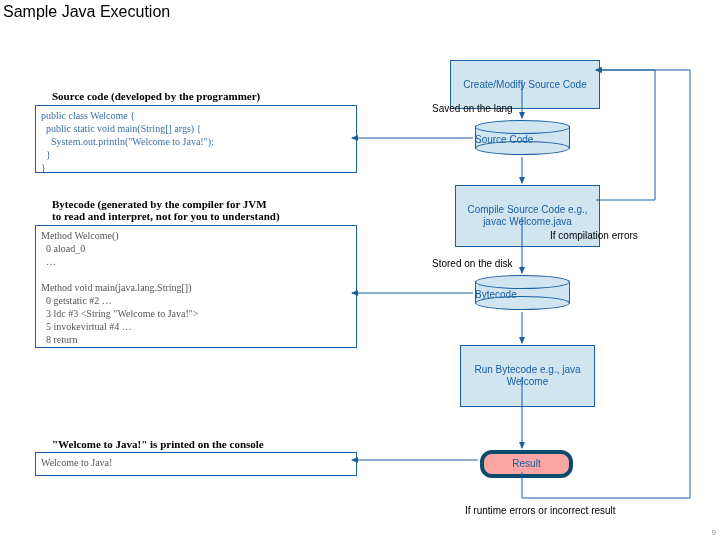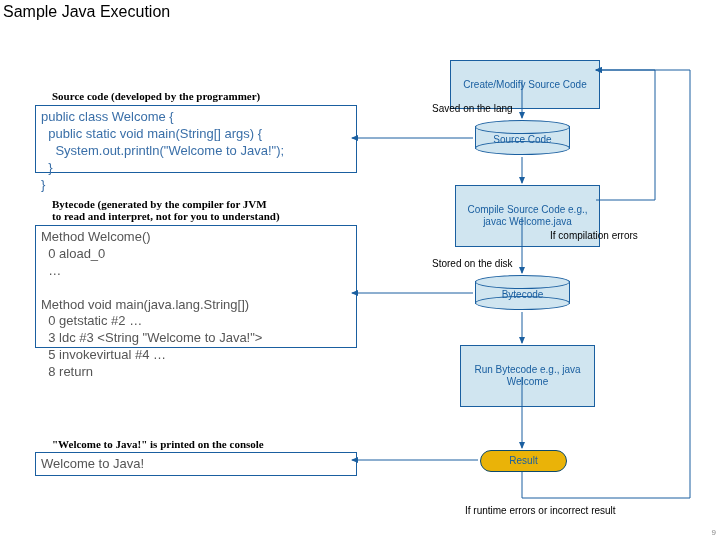--- a/index.html
+++ b/index.html
@@ -1,27 +1,27 @@
 <!DOCTYPE html>
 <html><head>
 <meta charset="utf-8">
 <style>
 body{margin:0;font-family:Arial,sans-serif;background:#fff;width:720px;height:540px;position:relative}
 .title{position:absolute;left:3px;top:3px;font-size:16px;font-weight:400;color:#000}
 .caption{position:absolute;font-weight:bold;color:#000;font-size:11px;font-family:Liberation Serif, serif}
-.codebox{position:absolute;border:1px solid #1a5fa0;background:#fff;font-family:Liberation Sans, sans-serif;font-size:13px;color:#555;padding:3px 5px;line-height:1.3;white-space:pre}
+.codebox{position:absolute;border:1px solid #1a5fa0;background:#fff;font-family:Liberation Serif, serif;font-size:10px;color:#555;padding:3px 5px;line-height:1.3;white-space:pre}
 .codebox.blue{color:#3a6fa8}
 .flowbox{position:absolute;border:1px solid #1a5fa0;background:#d0e5f0;text-align:center;font-size:10px;color:#1a5fa0;padding:18px 4px}
 .cyl{position:absolute}
 .cyl .body{position:absolute;left:0;right:0;top:6px;bottom:6px;background:#d0e5f0;border-left:1px solid #1a5fa0;border-right:1px solid #1a5fa0}
 .cyl .top{position:absolute;left:0;right:0;top:0;height:12px;border:1px solid #1a5fa0;border-radius:50%;background:#d0e5f0;z-index:2}
 .cyl .bot{position:absolute;left:0;right:0;bottom:0;height:12px;border:1px solid #1a5fa0;border-radius:50%;background:#d0e5f0}
-.cyl .lbl{position:absolute;left:0;right:0;top:50%;transform:translateY(-40%);text-align:center;font-size:10px;color:#1a5fa0;z-index:3}
+.cyl .lbl{position:absolute;left:0;right:0;top:50%;transform:translateY(-40%);font-size:10px;color:#1a5fa0;z-index:3}
 .sidetext{position:absolute;font-size:10px;color:#000}
-.capsule{position:absolute;border:1px solid #0c4a6e;background:#eab308;border-radius:12px;text-align:center;font-size:10px;color:#1a5fa0;line-height:20px}
+.capsule{position:absolute;border:4px solid #0c4a6e;background:#fca5a5;border-radius:12px;text-align:center;font-size:10px;color:#1a5fa0;line-height:20px}
 svg.arrows{position:absolute;left:0;top:0;width:720px;height:540px;pointer-events:none}
 .pagenum{position:absolute;right:4px;bottom:3px;font-size:8px;color:#888}
 </style>
 </head>
 <body>
 
 <div class="title">Sample Java Execution</div>
 
 <div class="caption" style="left:52px;top:90px">Source code (developed by the programmer)</div>
 <div class="codebox blue" style="left:35px;top:105px;width:310px;height:60px">public class Welcome {

